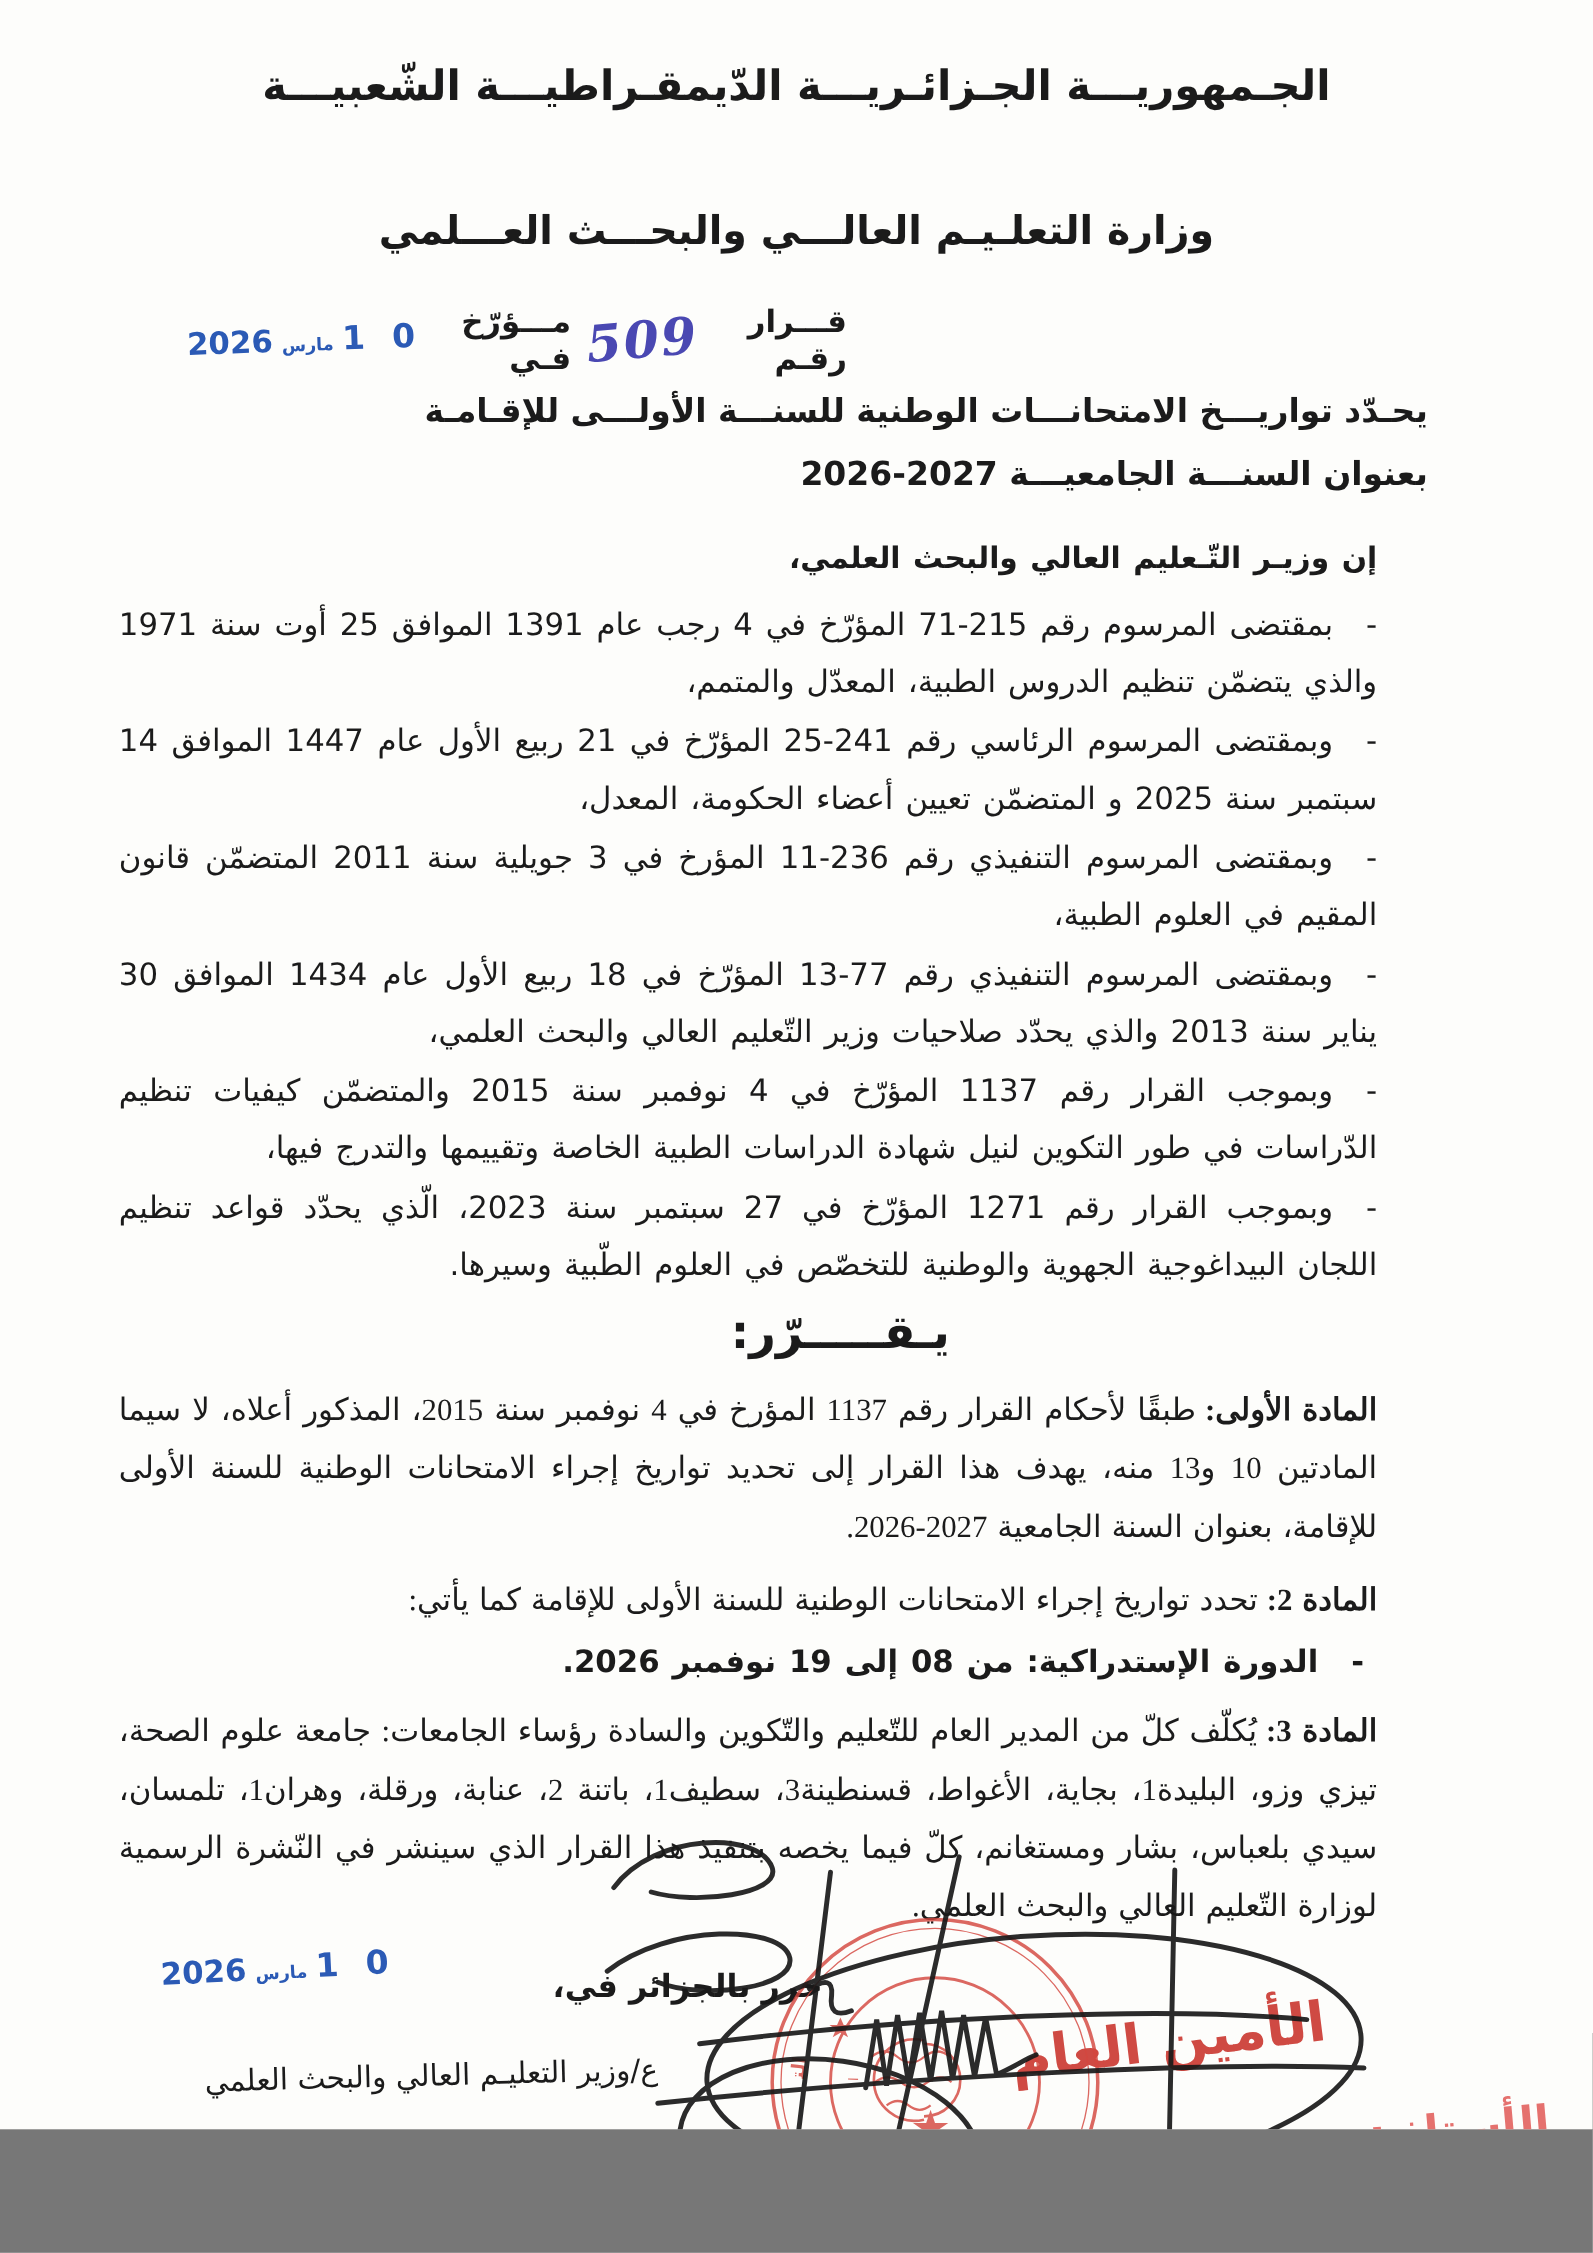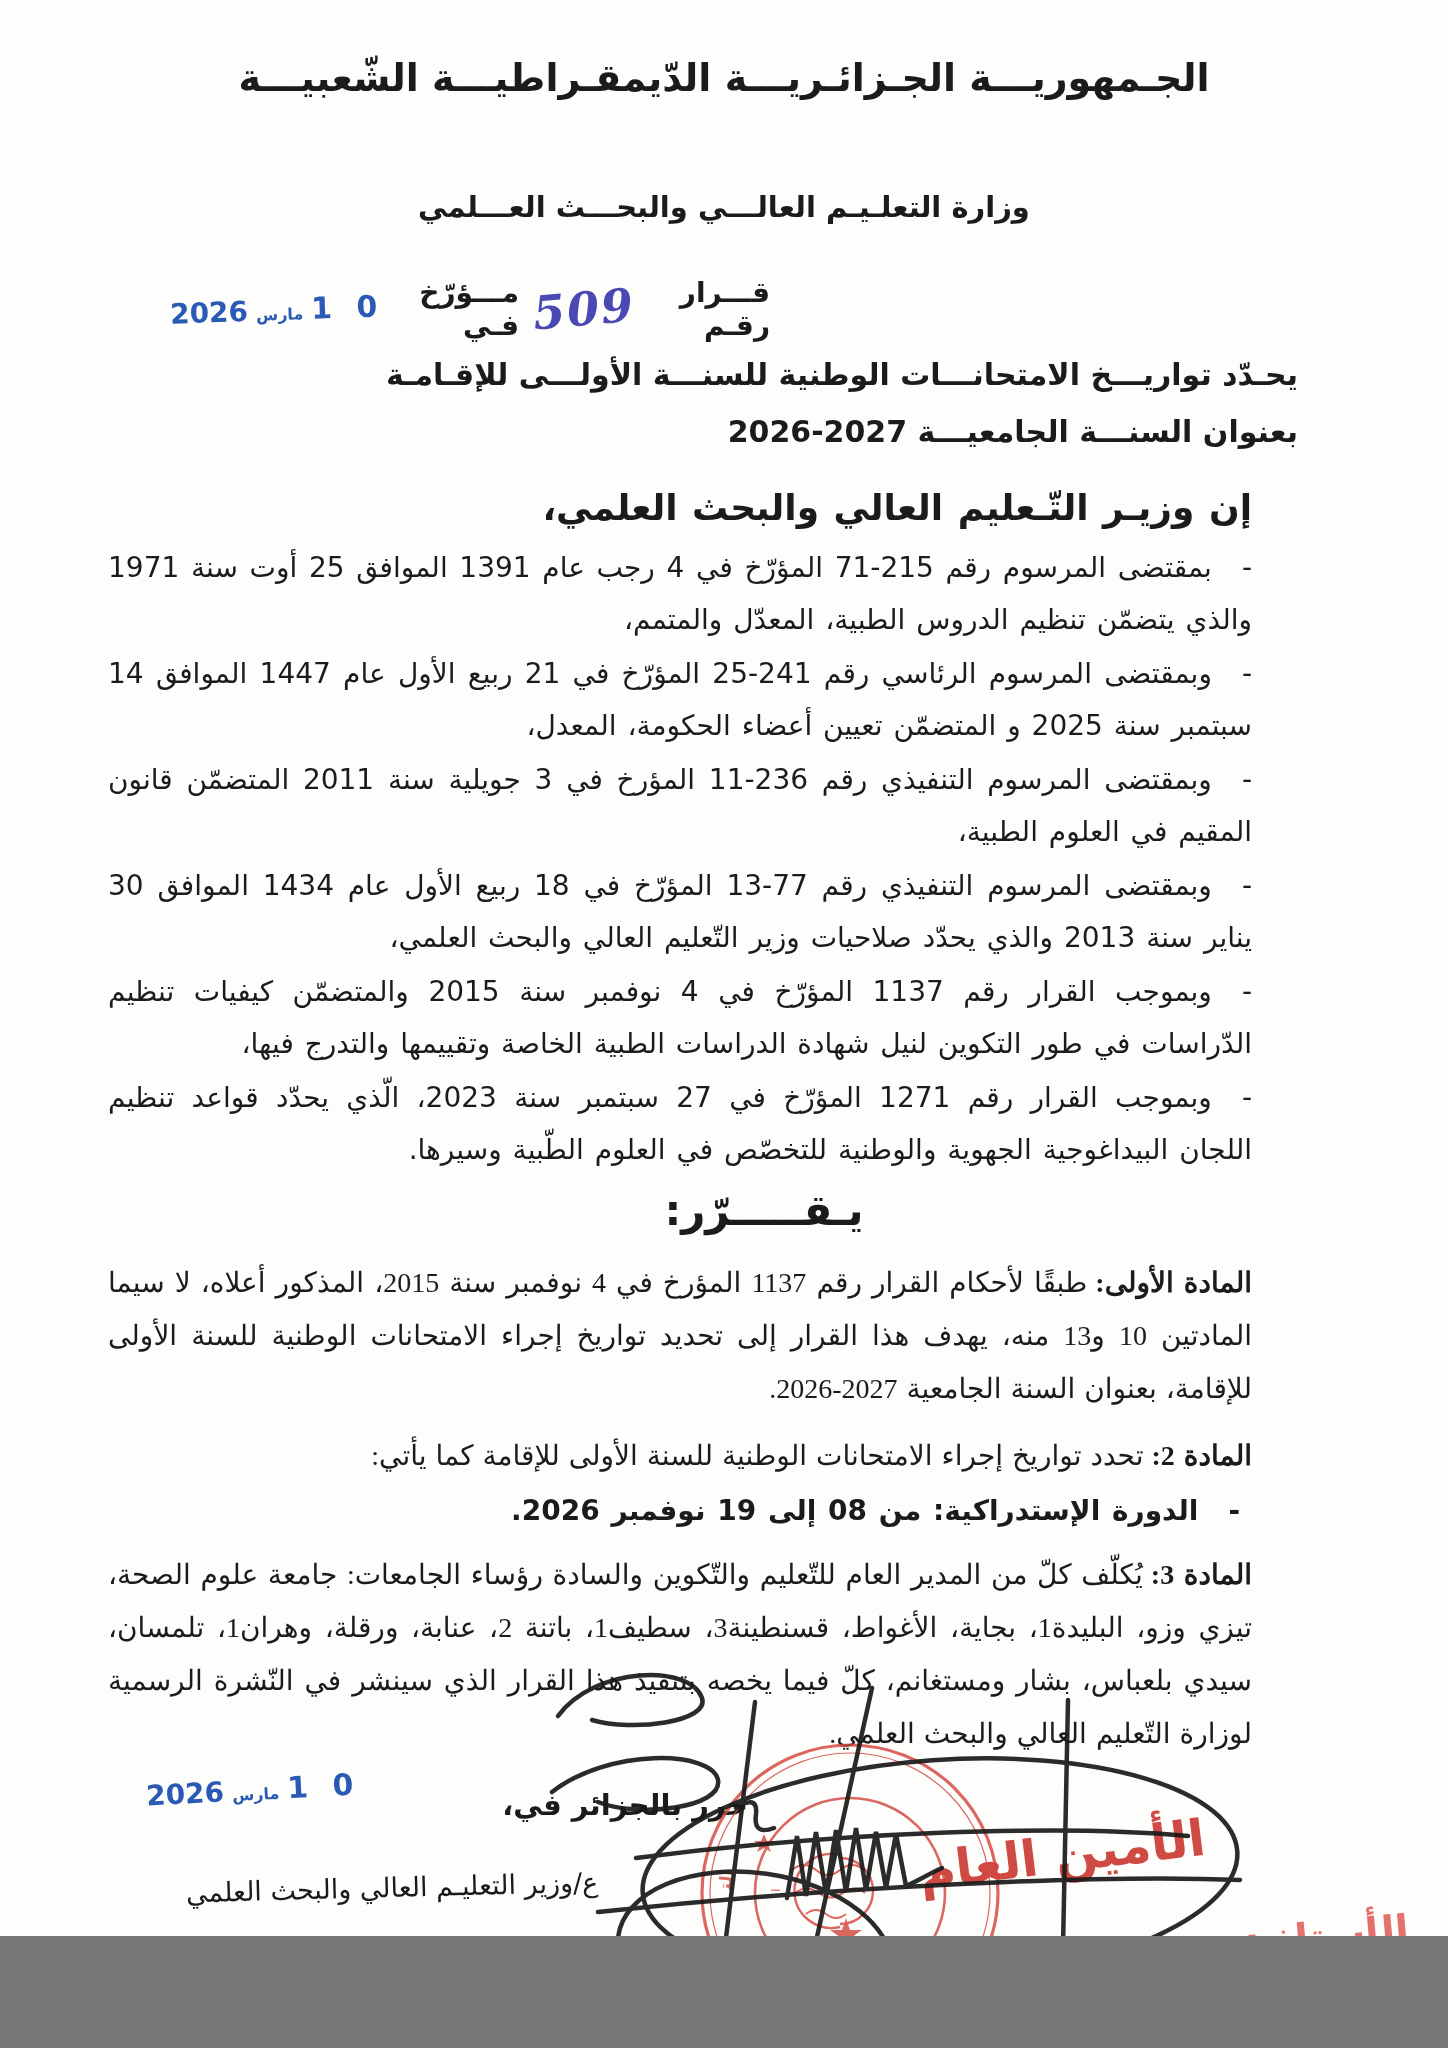--- a/index.html
+++ b/index.html
@@ -1,34 +1,34 @@
 <!DOCTYPE html>
 <html><head>
 <meta charset="utf-8">
 <style>
   html,body{margin:0;padding:0;background:#777;}
   .page{position:relative;width:1448px;height:1936px;margin:0 auto;background:#fdfdfb;
         font-family:"DejaVu Sans",sans-serif;color:#1b1b1b;overflow:hidden;direction:rtl;}
   .calli{position:absolute;top:56px;left:60px;right:60px;text-align:center;
          font-size:38px;font-weight:bold;letter-spacing:1px;}
   .ministry{position:absolute;top:190px;left:60px;right:60px;text-align:center;
-            font-size:29px;font-weight:bold;}
+            font-size:36px;font-weight:bold;}
   .decree-line{position:absolute;top:276px;left:170px;width:600px;display:flex;
                align-items:center;gap:14px;font-size:28px;font-weight:bold;}
   .dnum{font-family:"DejaVu Serif",serif;font-style:italic;font-size:46px;font-weight:bold;
         color:#4a48b2;transform:rotate(-5deg);line-height:1;letter-spacing:2px;}
   .bluestamp{display:flex;align-items:baseline;gap:8px;color:#2b5ab5;font-weight:bold;
              transform:rotate(-2deg);white-space:nowrap;}
   .bs-d{font-size:30px;letter-spacing:7px;}
   .bs-m{font-size:16px;}
   .bs-y{font-size:28px;}
   .subject{position:absolute;top:346px;left:100px;right:150px;text-align:right;
            font-size:30px;font-weight:bold;line-height:57px;}
   .preamble{position:absolute;top:486px;right:196px;left:108px;font-size:28px;word-spacing:2px;}
-  .intro{font-weight:bold;font-size:36px;line-height:44px;margin:0 0 12px;}
+  .intro{font-weight:bold;font-size:27px;line-height:44px;margin:0 0 12px;}
   .clause{margin:0 0 2px;line-height:52px;text-align:justify;}
   .dash{margin-left:30px;}
   .decides{position:absolute;top:1186px;left:80px;right:0;text-align:center;
            font-size:42px;font-weight:bold;letter-spacing:1px;}
   .articles{position:absolute;top:1256px;right:196px;left:108px;font-size:28px;word-spacing:2px;}
   .article{margin:0 0 14px;line-height:53px;text-align:justify;font-family:Liberation Serif, serif;}
   .lead{font-weight:bold;margin-left:8px;}
   .abullet{margin:0 12px 2px 0;line-height:46px;font-weight:bold;}
   .a3{margin-top:14px;}
   .issued{position:absolute;top:1788px;right:700px;font-size:29px;font-weight:bold;white-space:nowrap;}

